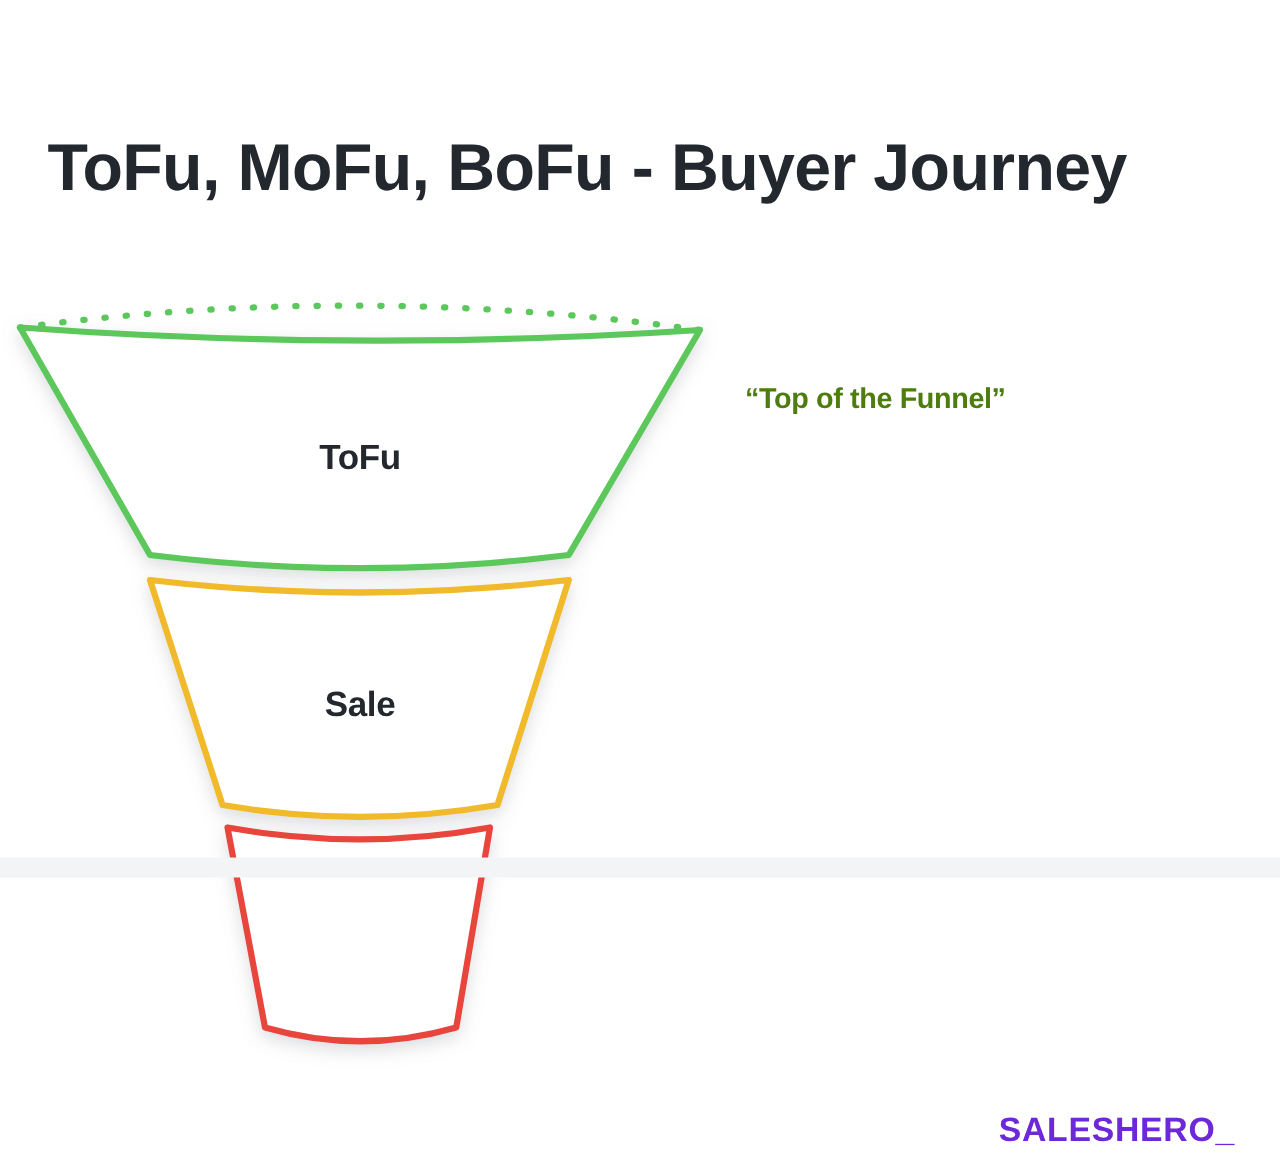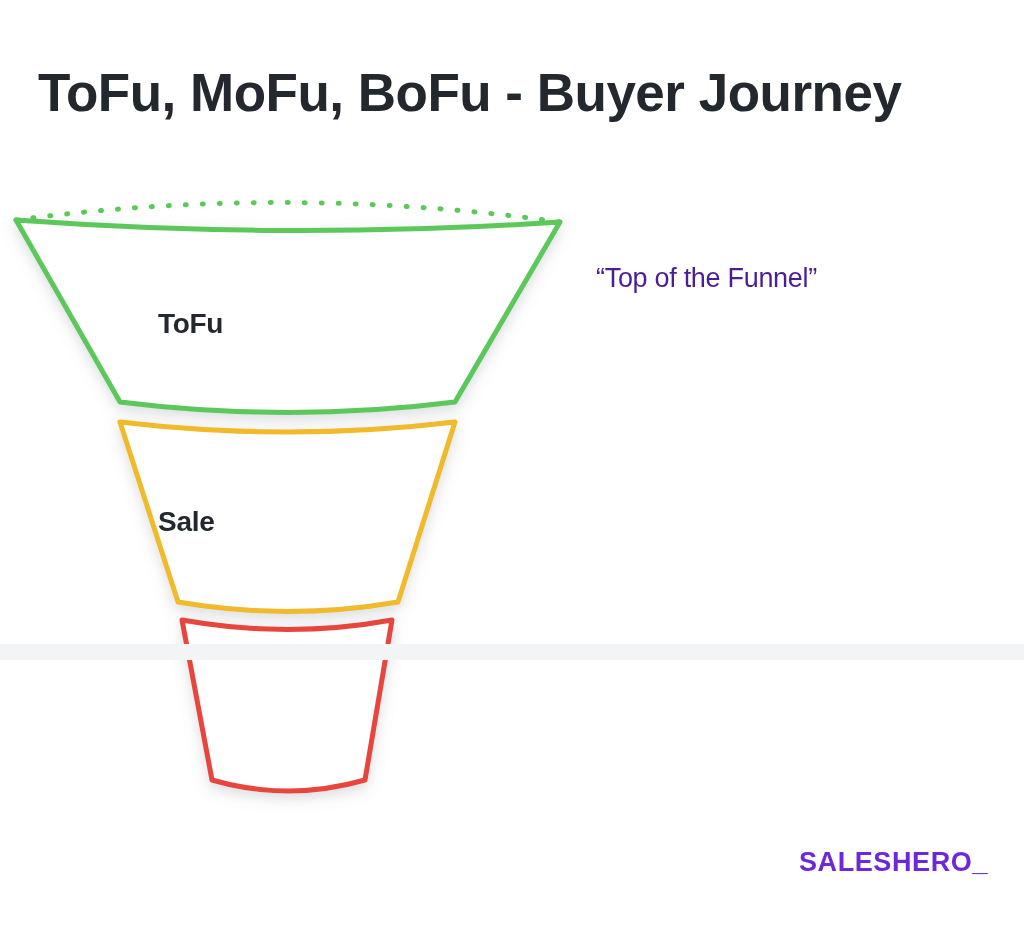--- a/index.html
+++ b/index.html
@@ -13,20 +13,21 @@
     font-family: "Liberation Sans", sans-serif;
     overflow: hidden;
     position: relative;
   }
 
   #page {
     position: relative;
     width: 1024px;
     height: 660px;
     background: #ffffff;
+    margin-top: 42px;
   }
 
   
   #title {
     position: absolute;
     left: 38px;
     top: 26px;
     width: 960px;
     font-size: 53px;
     font-weight: 700;
@@ -48,40 +49,40 @@
     display: block;
     width: 580px;
     height: 650px;
   }
   .stage-label {
     position: absolute;
     font-size: 28px;
     font-weight: 700;
     color: #23282f;
     letter-spacing: -0.3px;
-    text-align: left;
+    text-align: center;
     width: 260px;
   }
   #label-tofu { left: 158px; top: 128px; }
   #label-mofu { left: 158px; top: 326px; }
   #label-bofu { left: 158px; top: 524px; }
 
   
   #details {
     position: absolute;
     left: 596px;
     top: 262px;
     width: 412px;
   }
   .detail-block { margin-bottom: 34px; }
   .detail-block:last-child { margin-bottom: 0; }
   .detail-heading {
-    font-size: 27px;
-    font-weight: 400;
-    color: #4c1d95;
+    font-size: 23px;
+    font-weight: 700;
+    color: #4d7c0f;
     letter-spacing: -0.3px;
     line-height: 1.25;
     margin: 0 0 9px 0;
   }
   .detail-body {
     font-size: 22px;
     font-weight: 400;
     color: #9aa0a6;
     line-height: 1.42;
     margin: 0;

